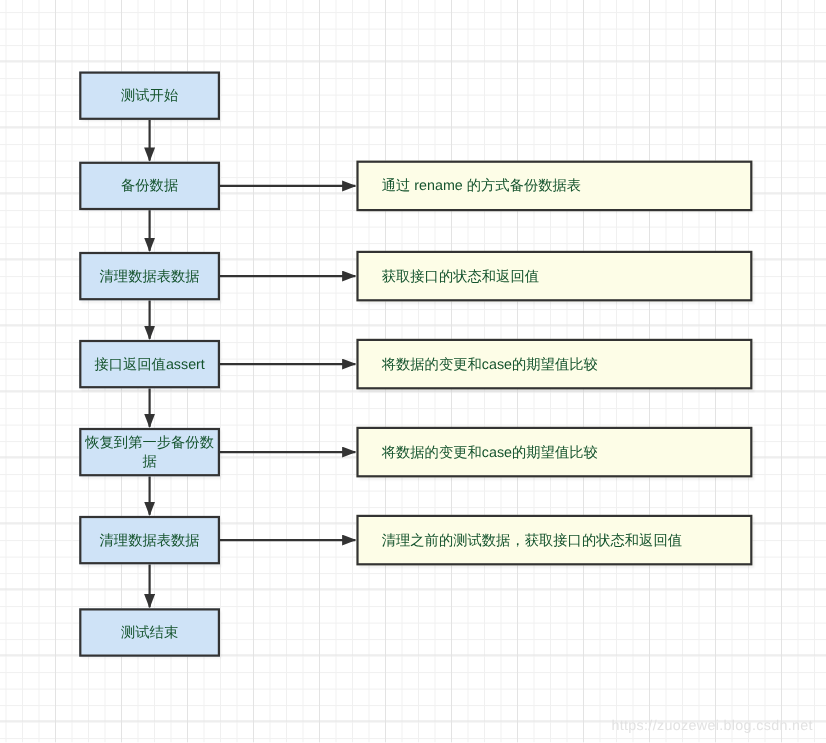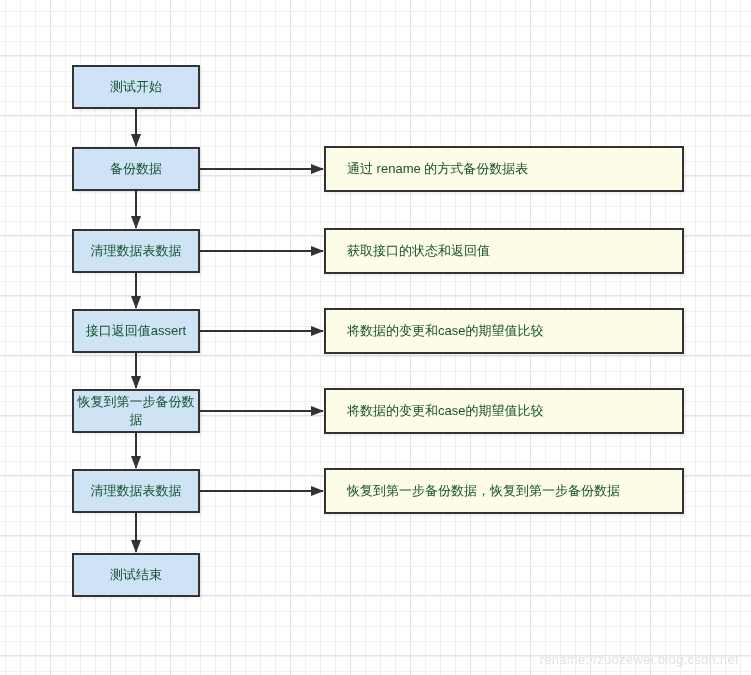--- a/index.html
+++ b/index.html
@@ -98,17 +98,17 @@
   <div class="node step" style="top:229px">清理数据表数据</div>
   <div class="node step" style="top:309px">接口返回值assert</div>
   <div class="node step" style="top:389px">恢复到第一步备份数据</div>
   <div class="node step" style="top:469px">清理数据表数据</div>
   <div class="node step" style="top:553px">测试结束</div>
 
   <div class="node note" style="top:146px">通过 rename 的方式备份数据表</div>
   <div class="node note" style="top:228px">获取接口的状态和返回值</div>
   <div class="node note" style="top:308px">将数据的变更和case的期望值比较</div>
   <div class="node note" style="top:388px">将数据的变更和case的期望值比较</div>
-  <div class="node note" style="top:468px">恢复到第一步备份数据，恢复到第一步备份数据</div>
+  <div class="node note" style="top:468px">清理之前的测试数据，获取接口的状态和返回值</div>
 
-  <div class="watermark">rename://zuozewei.blog.csdn.net</div>
+  <div class="watermark">https://zuozewei.blog.csdn.net</div>
 
 </div>
 
 </body></html>

